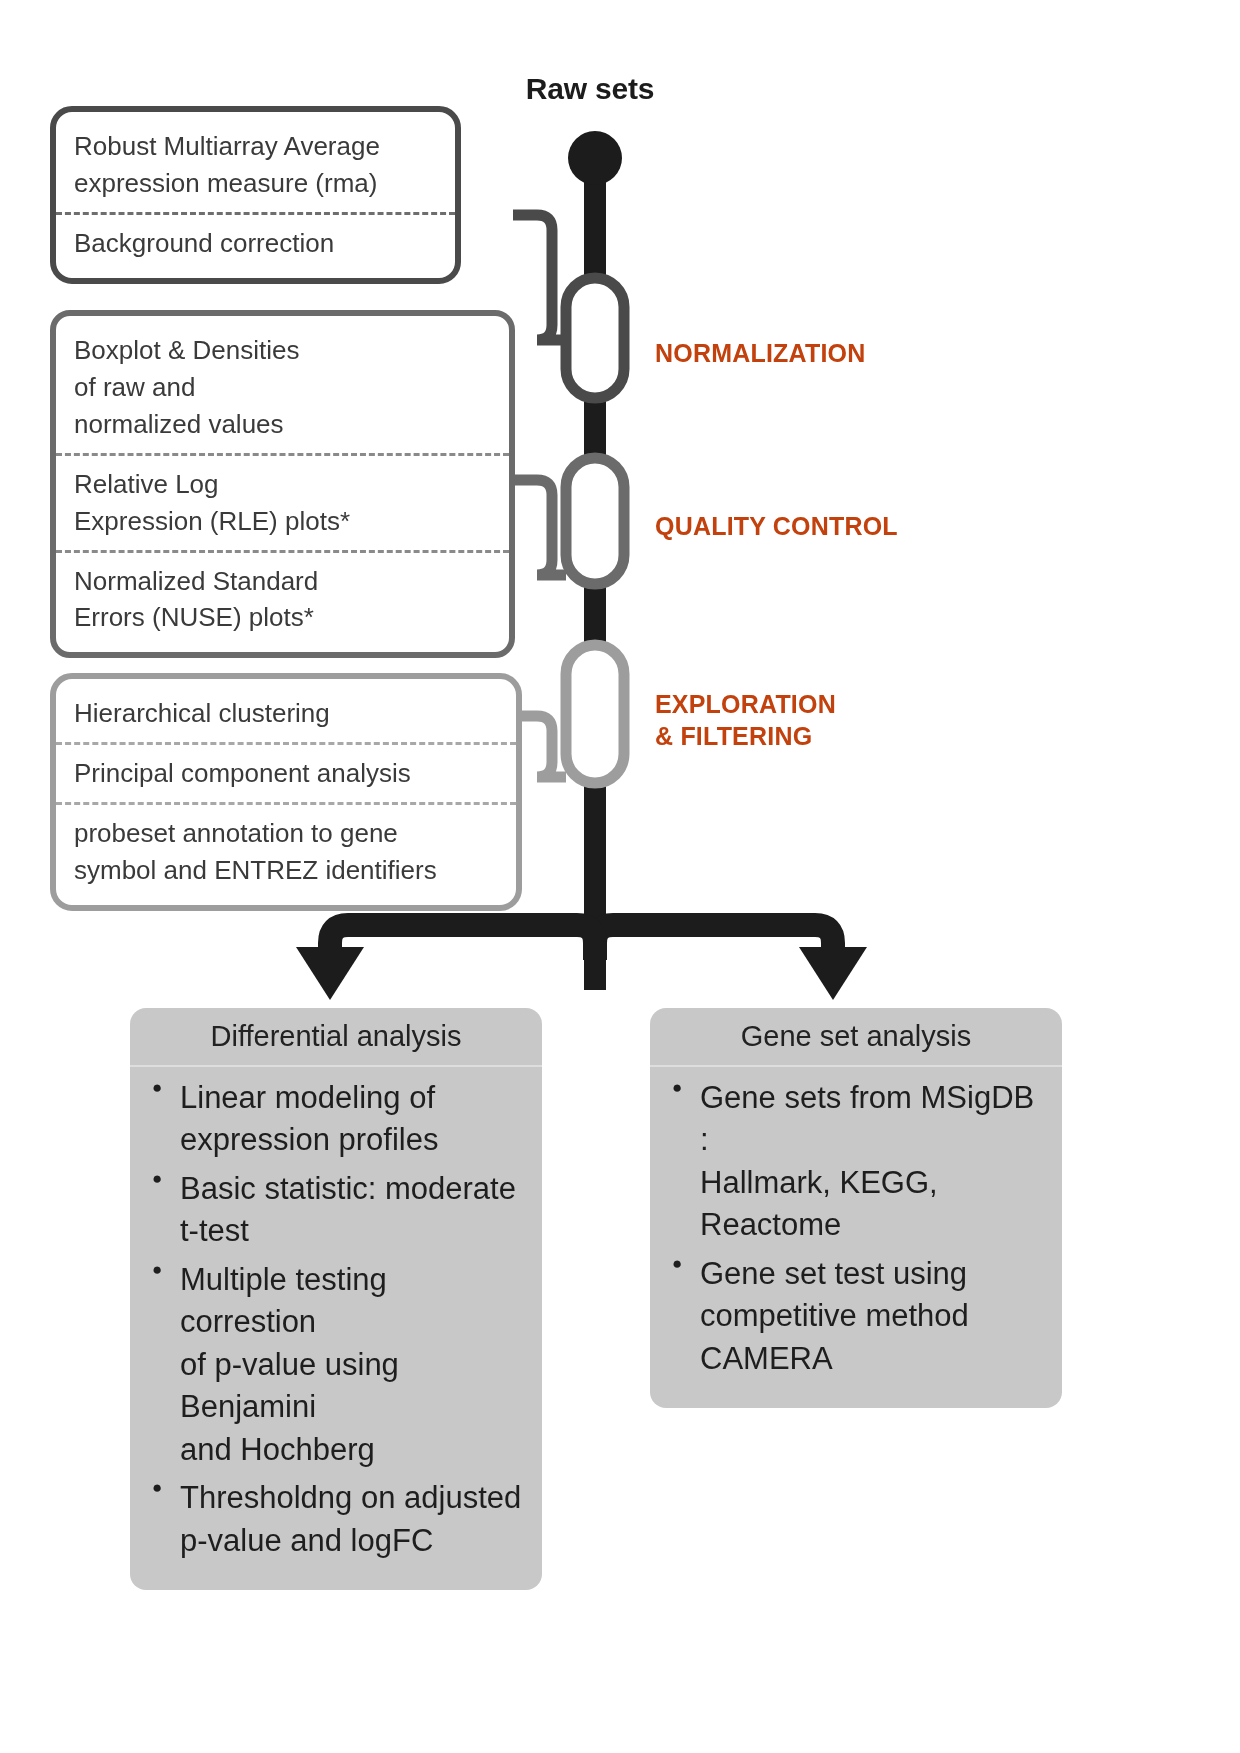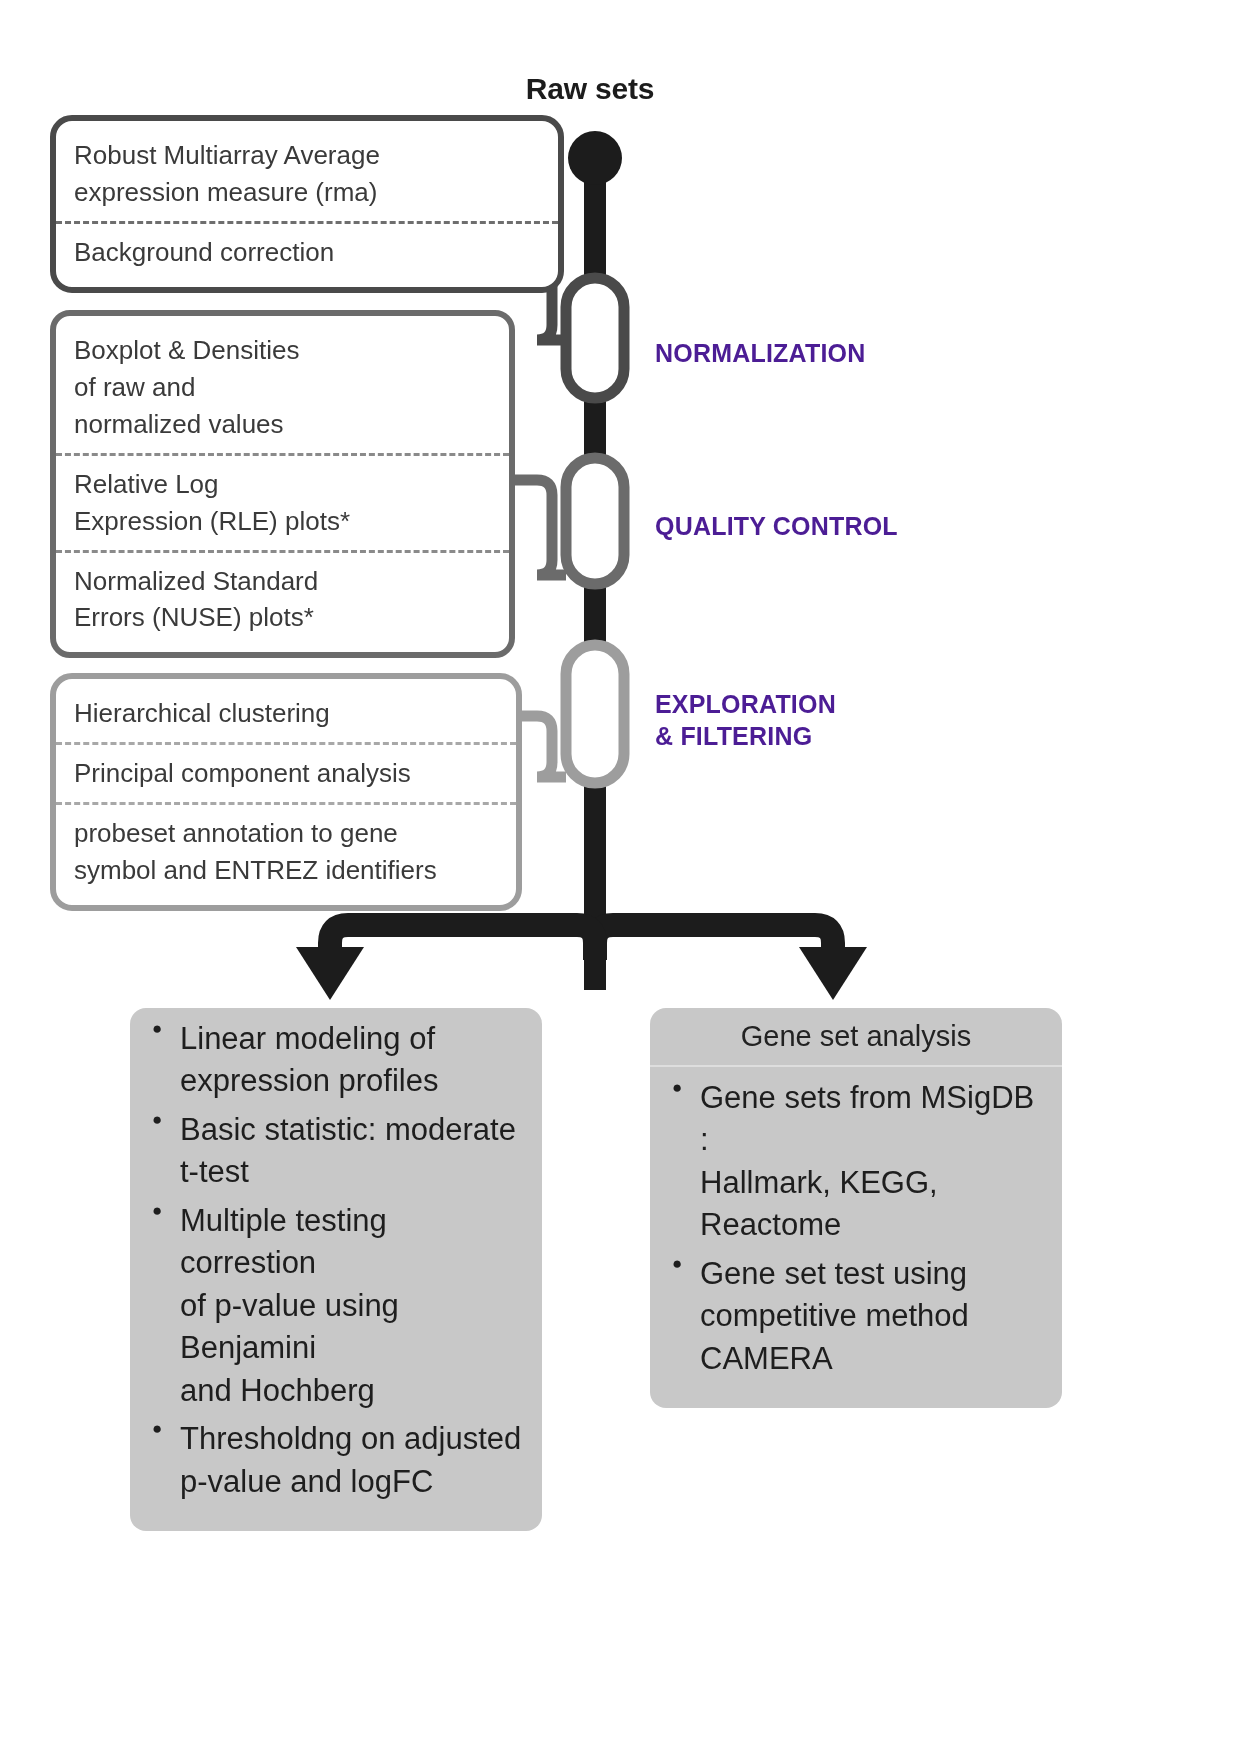--- a/index.html
+++ b/index.html
@@ -42,21 +42,21 @@
     letter-spacing: -0.2px;
     color: #1c1c1c;
   }
 
   
   .stage-label {
     position: absolute;
     font-size: 25px;
     font-weight: bold;
     letter-spacing: 0.2px;
-    color: #4c1d95;
+    color: #c2410c;
     line-height: 1.28;
     white-space: pre-line;
   }
   #stage-label-normalization { left: 655px; top: 337px; }
   #stage-label-quality-control { left: 655px; top: 510px; }
   #stage-label-exploration { left: 655px; top: 688px; }
 
   
   .step-card {
     position: absolute;
@@ -74,22 +74,22 @@
     white-space: pre-line;
   }
   .step-card .card-item + .card-item {
     border-top-width: 3px;
     border-top-style: dashed;
   }
 
   
   #card-normalization {
     left: 50px;
-    top: 115px;
-    width: 514px;
+    top: 106px;
+    width: 411px;
     border-width: 6px;
     border-color: #4a4a4a;
   }
   #card-normalization .card-item + .card-item { border-top-color: #6e6e6e; }
 
   
   #card-quality-control {
     left: 50px;
     top: 310px;
     width: 465px;
@@ -226,20 +226,21 @@
   </div>
 
   <div class="step-card" id="card-exploration">
     <div class="card-item">Hierarchical clustering</div>
     <div class="card-item">Principal component analysis</div>
     <div class="card-item">probeset annotation to gene
 symbol and ENTREZ identifiers</div>
   </div>
 
   <div class="result-panel" id="panel-differential">
+    <div class="panel-title">Differential analysis</div>
     <ul>
       <li>Linear modeling of
 expression profiles</li>
       <li>Basic statistic: moderate
 t-test</li>
       <li>Multiple testing correstion
 of p-value using Benjamini
 and Hochberg</li>
       <li>Thresholdng on adjusted
 p-value and logFC</li>

